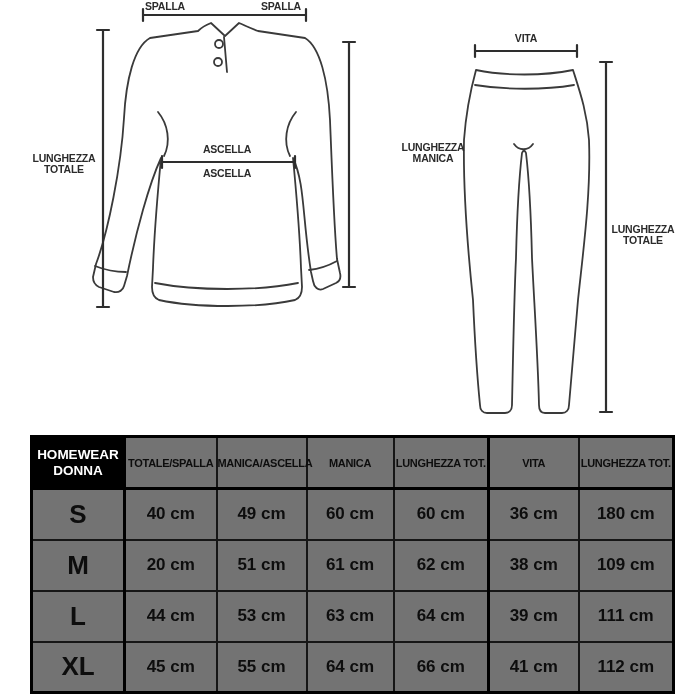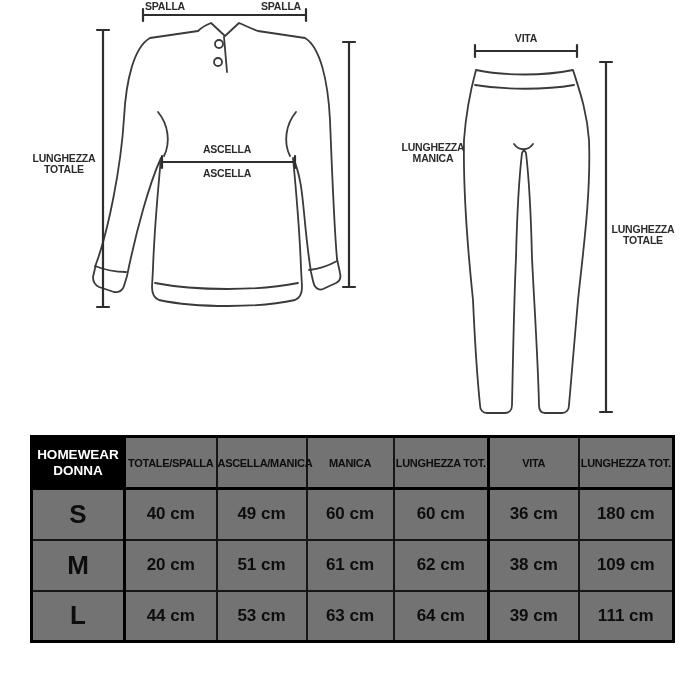--- a/index.html
+++ b/index.html
@@ -211,21 +211,21 @@
           <col style="width:90px">
         <col style="width:87px">
           <col style="width:95px">
           <col style="width:90px">
         <col style="width:95px">
       </colgroup>
       <thead>
         <tr>
           <th class="title-cell">HOMEWEAR DONNA</th>
           <th>TOTALE/SPALLA</th>
-          <th>ASCELLA/MANICA</th>
+          <th>MANICA/ASCELLA</th>
           <th>MANICA</th>
           <th>LUNGHEZZA TOT.</th>
           <th>VITA</th>
           <th>LUNGHEZZA TOT.</th>
         </tr>
       </thead>
       <tbody>
         <tr>
           <td class="size-cell">S</td>
           <td class="val-cell">40 cm</td>
@@ -246,16 +246,25 @@
         </tr>
         <tr>
           <td class="size-cell">L</td>
           <td class="val-cell">44 cm</td>
           <td class="val-cell">53 cm</td>
           <td class="val-cell">63 cm</td>
           <td class="val-cell">64 cm</td>
           <td class="val-cell">39 cm</td>
           <td class="val-cell">111 cm</td>
         </tr>
+        <tr>
+          <td class="size-cell">XL</td>
+          <td class="val-cell">45 cm</td>
+          <td class="val-cell">55 cm</td>
+          <td class="val-cell">64 cm</td>
+          <td class="val-cell">66 cm</td>
+          <td class="val-cell">41 cm</td>
+          <td class="val-cell">112 cm</td>
+        </tr>
       </tbody>
     </table>
   </div>
 </div>
 
 </body></html>

